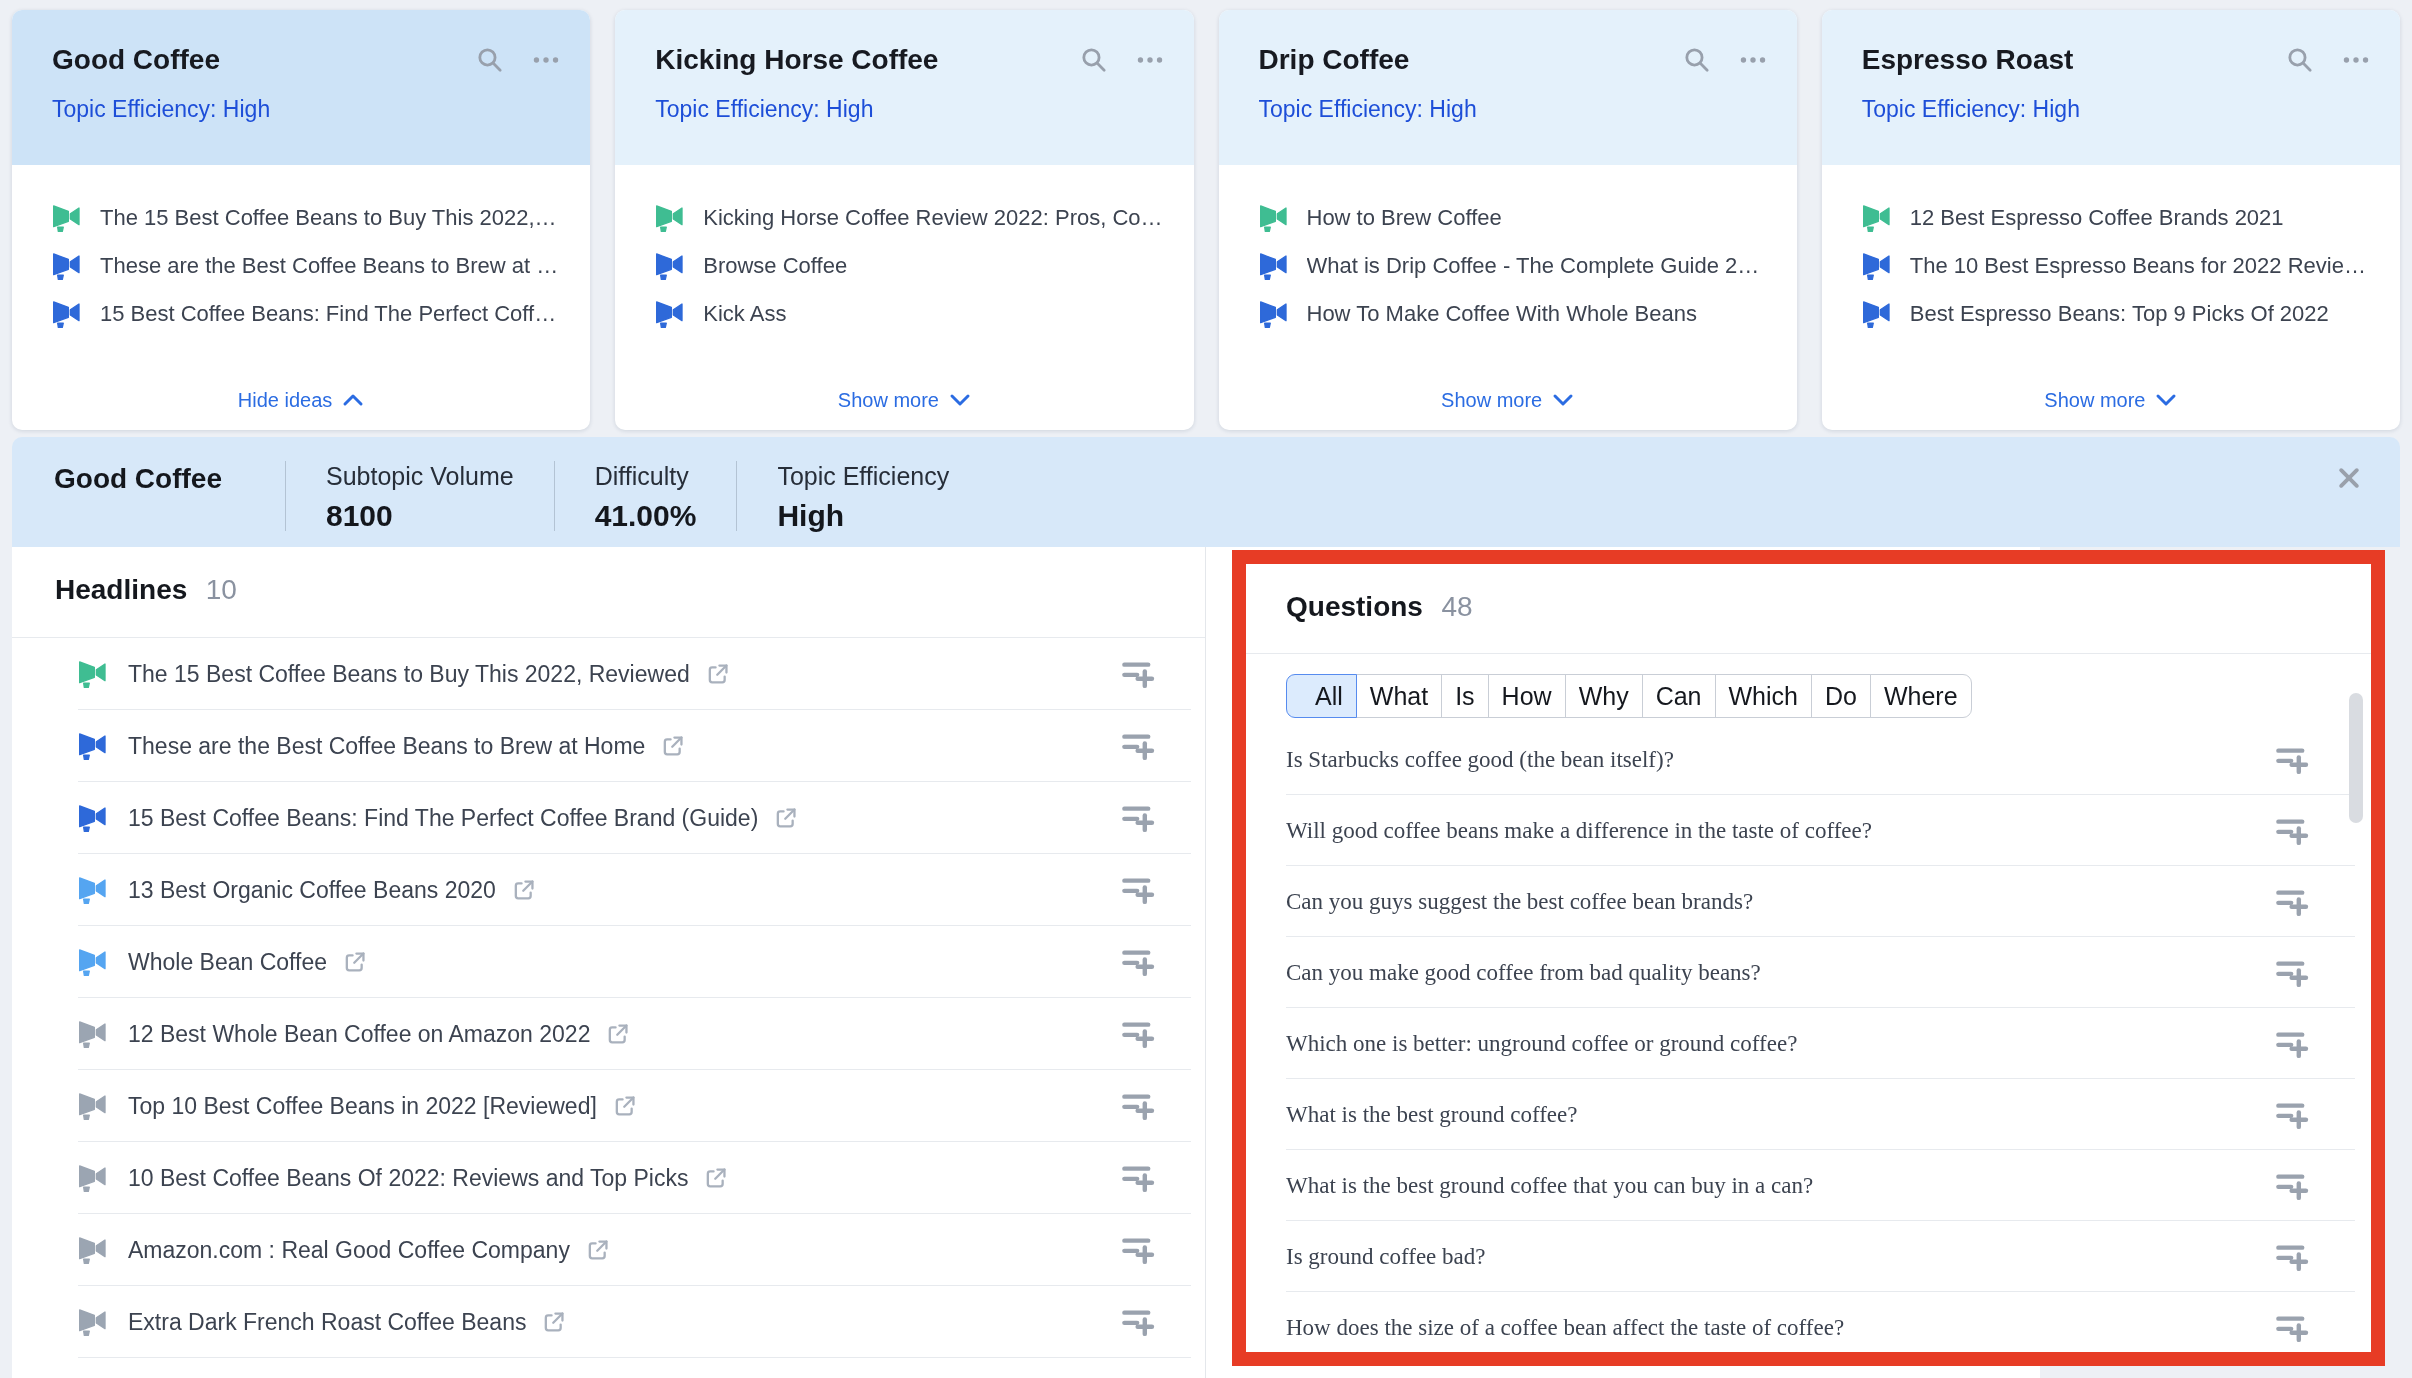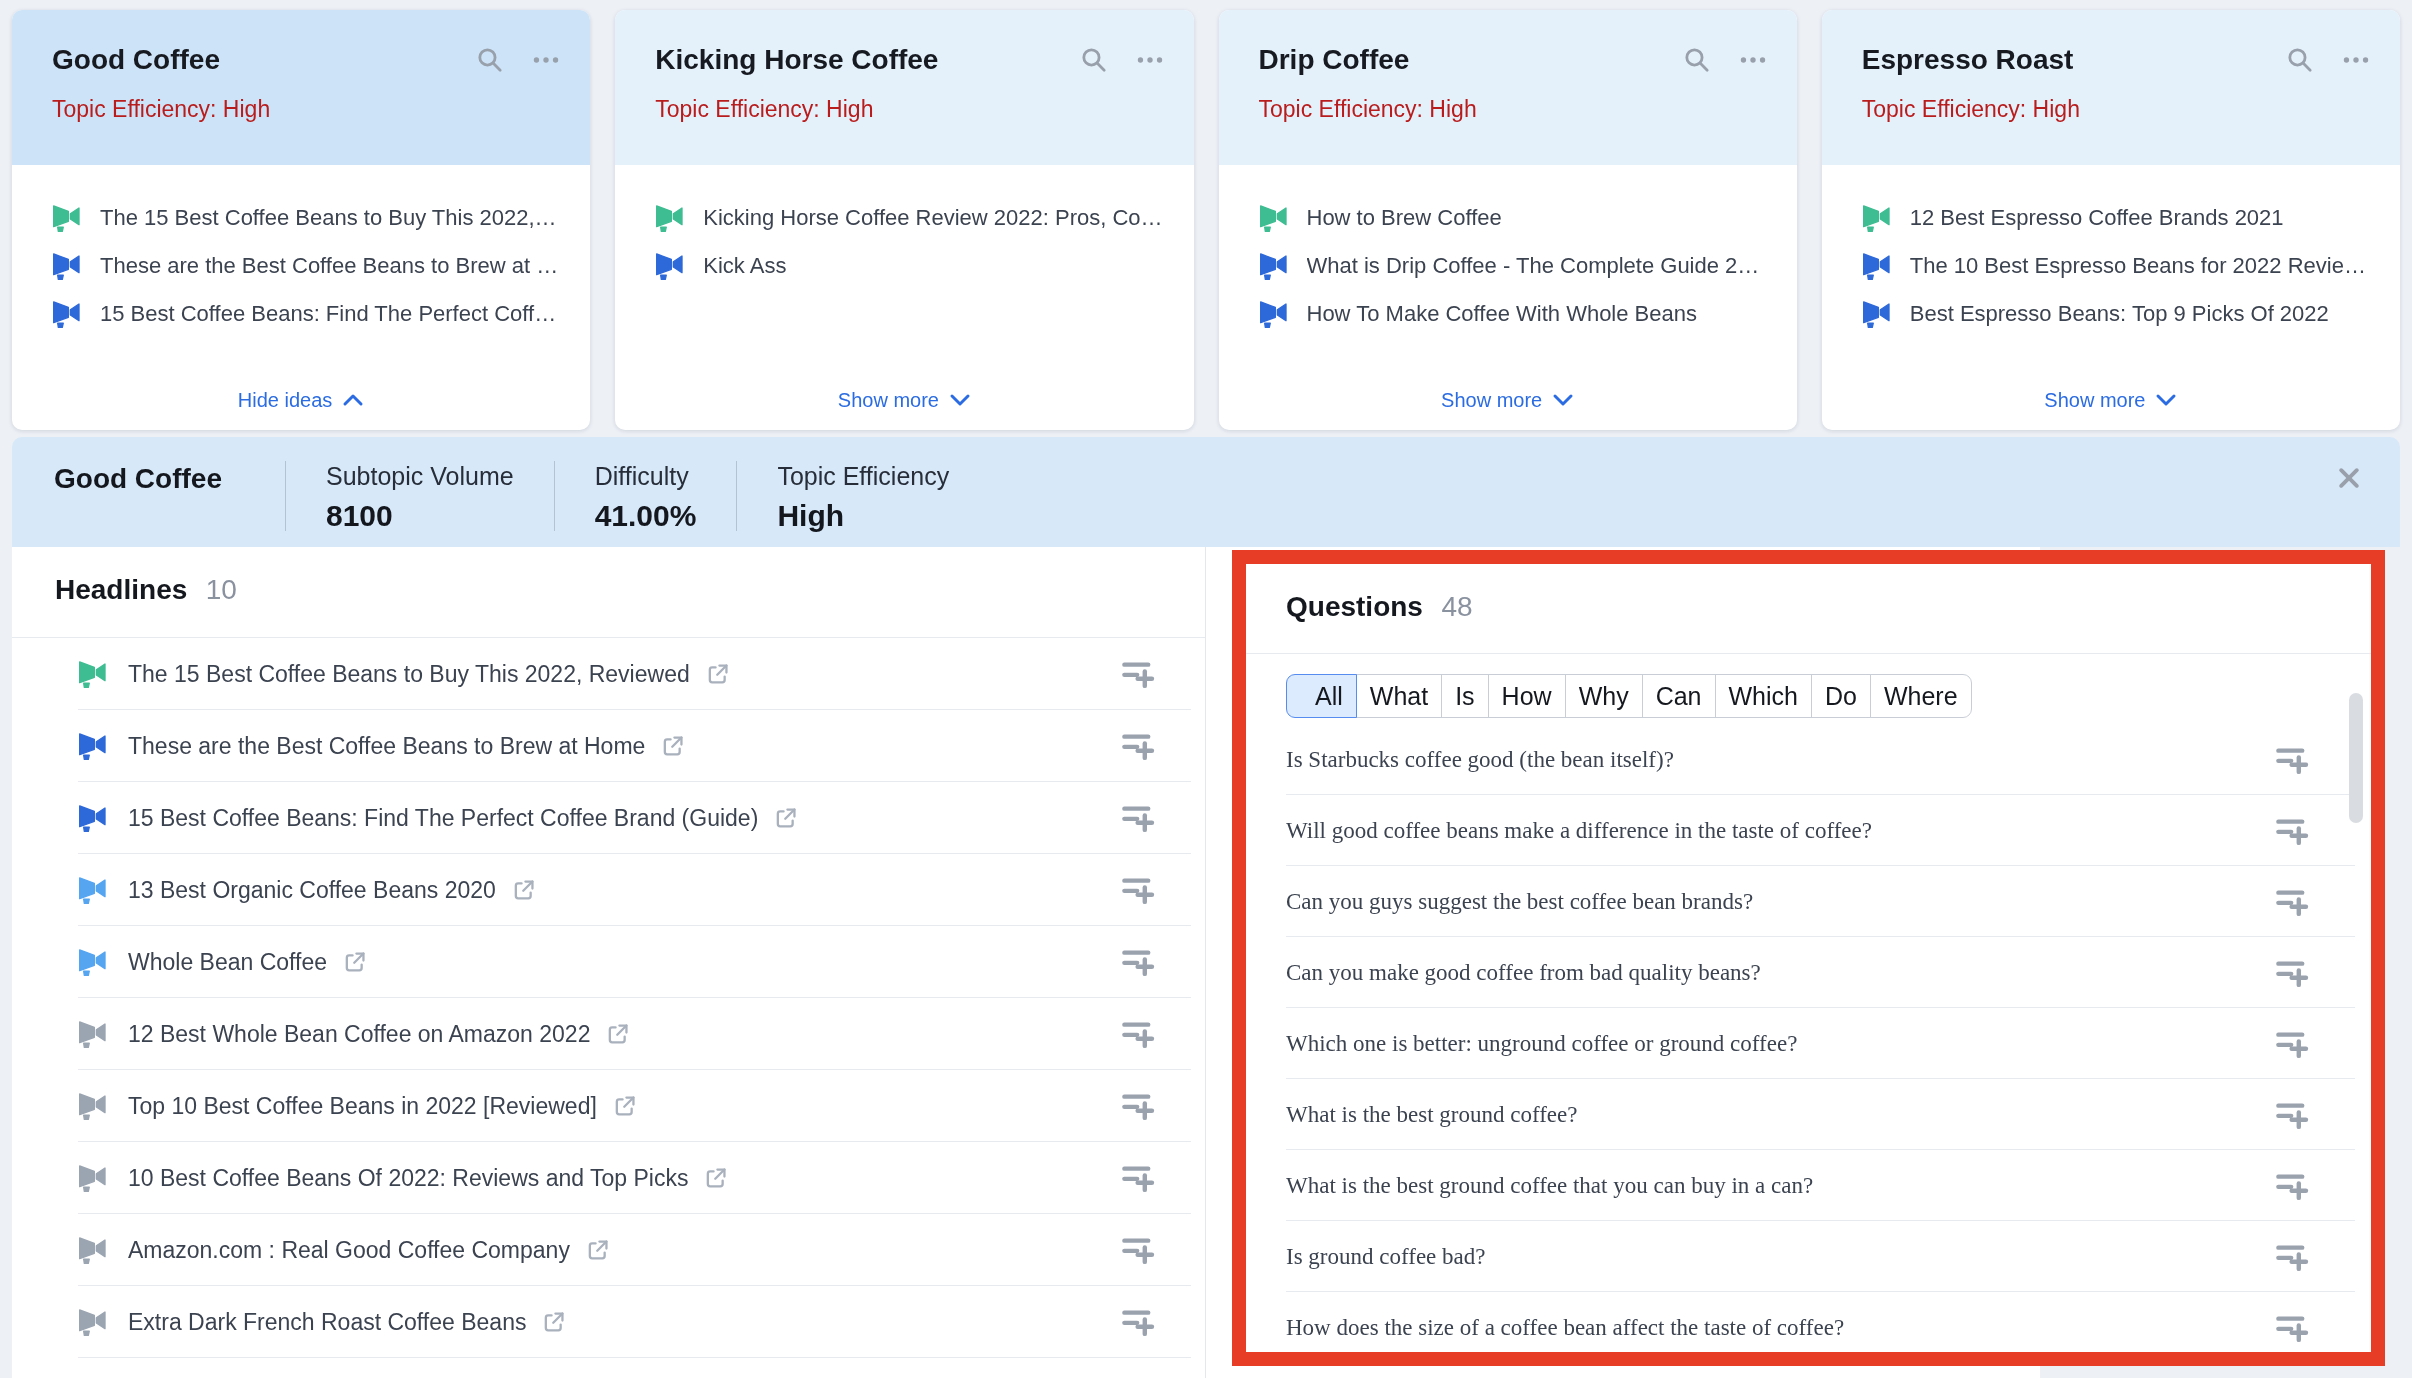--- a/index.html
+++ b/index.html
@@ -8,21 +8,21 @@
 
   
   .cards-row { position:absolute; left:12px; top:10px; width:2388px; display:flex; gap:25px; }
   .card { flex:1 1 0; height:420px; background:#ffffff; border-radius:10px; overflow:hidden;
           box-shadow:0 1px 4px rgba(23,43,77,.14); display:flex; flex-direction:column; }
   .card-header { height:155px; padding:34px 30px 0 40px; background:#e4f1fb; }
   .card.selected .card-header { background:#cde3f7; }
   .card-title-row { display:flex; align-items:center; }
   .card-title { flex:1; font-size:28px; font-weight:bold; color:#171a21; white-space:nowrap; overflow:hidden; }
   .icon-btn { flex:none; margin-left:28px; cursor:pointer; display:inline-flex; color:#98a0ac; }
-  .card-subtitle { margin-top:20px; font-size:23px; color:#b91c1c; }
+  .card-subtitle { margin-top:20px; font-size:23px; color:#1d4ed8; }
   .card-body { flex:1; position:relative; padding:29px 28px 0 40px; }
   .card-item { display:flex; align-items:center; height:48px; }
   .card-item-text { margin-left:18px; font-size:22px; color:#3c4350; white-space:nowrap; overflow:hidden; text-overflow:ellipsis; }
   .card-toggle { position:absolute; left:0; right:0; bottom:13px; height:34px; display:flex; align-items:center;
                  justify-content:center; gap:10px; font-size:20px; color:#2b6ce2; cursor:pointer; }
 
   .mega { width:30px; height:28px; flex:none; }
 
   
   .stats-bar { position:absolute; left:12px; top:437px; width:2388px; height:110px; background:#d7e8f9;
@@ -156,20 +156,28 @@
       <div>
   <div class="card-item">
     <svg class="mega" viewBox="0 0 22 21" fill="currentColor" stroke="currentColor" stroke-width="1" stroke-linejoin="round" style="color: rgb(63, 189, 146);">
       <path d="M1 1.5 L12 5.5 V13 L1 17 Z"></path>
       <path d="M20 3 V15.5 L13.5 11.2 V7.3 Z"></path>
       <path d="M4 17.3 h4.2 l-0.7 3.2 h-3 Z"></path>
     </svg>
     <span class="card-item-text">Kicking Horse Coffee Review 2022: Pros, Cons ...</span>
   </div>
 
+  <div class="card-item">
+    <svg class="mega" viewBox="0 0 22 21" fill="currentColor" stroke="currentColor" stroke-width="1" stroke-linejoin="round" style="color: rgb(46, 105, 217);">
+      <path d="M1 1.5 L12 5.5 V13 L1 17 Z"></path>
+      <path d="M20 3 V15.5 L13.5 11.2 V7.3 Z"></path>
+      <path d="M4 17.3 h4.2 l-0.7 3.2 h-3 Z"></path>
+    </svg>
+    <span class="card-item-text">Browse Coffee</span>
+  </div>
 
   <div class="card-item">
     <svg class="mega" viewBox="0 0 22 21" fill="currentColor" stroke="currentColor" stroke-width="1" stroke-linejoin="round" style="color: rgb(46, 105, 217);">
       <path d="M1 1.5 L12 5.5 V13 L1 17 Z"></path>
       <path d="M20 3 V15.5 L13.5 11.2 V7.3 Z"></path>
       <path d="M4 17.3 h4.2 l-0.7 3.2 h-3 Z"></path>
     </svg>
     <span class="card-item-text">Kick Ass</span>
   </div>
 </div>

